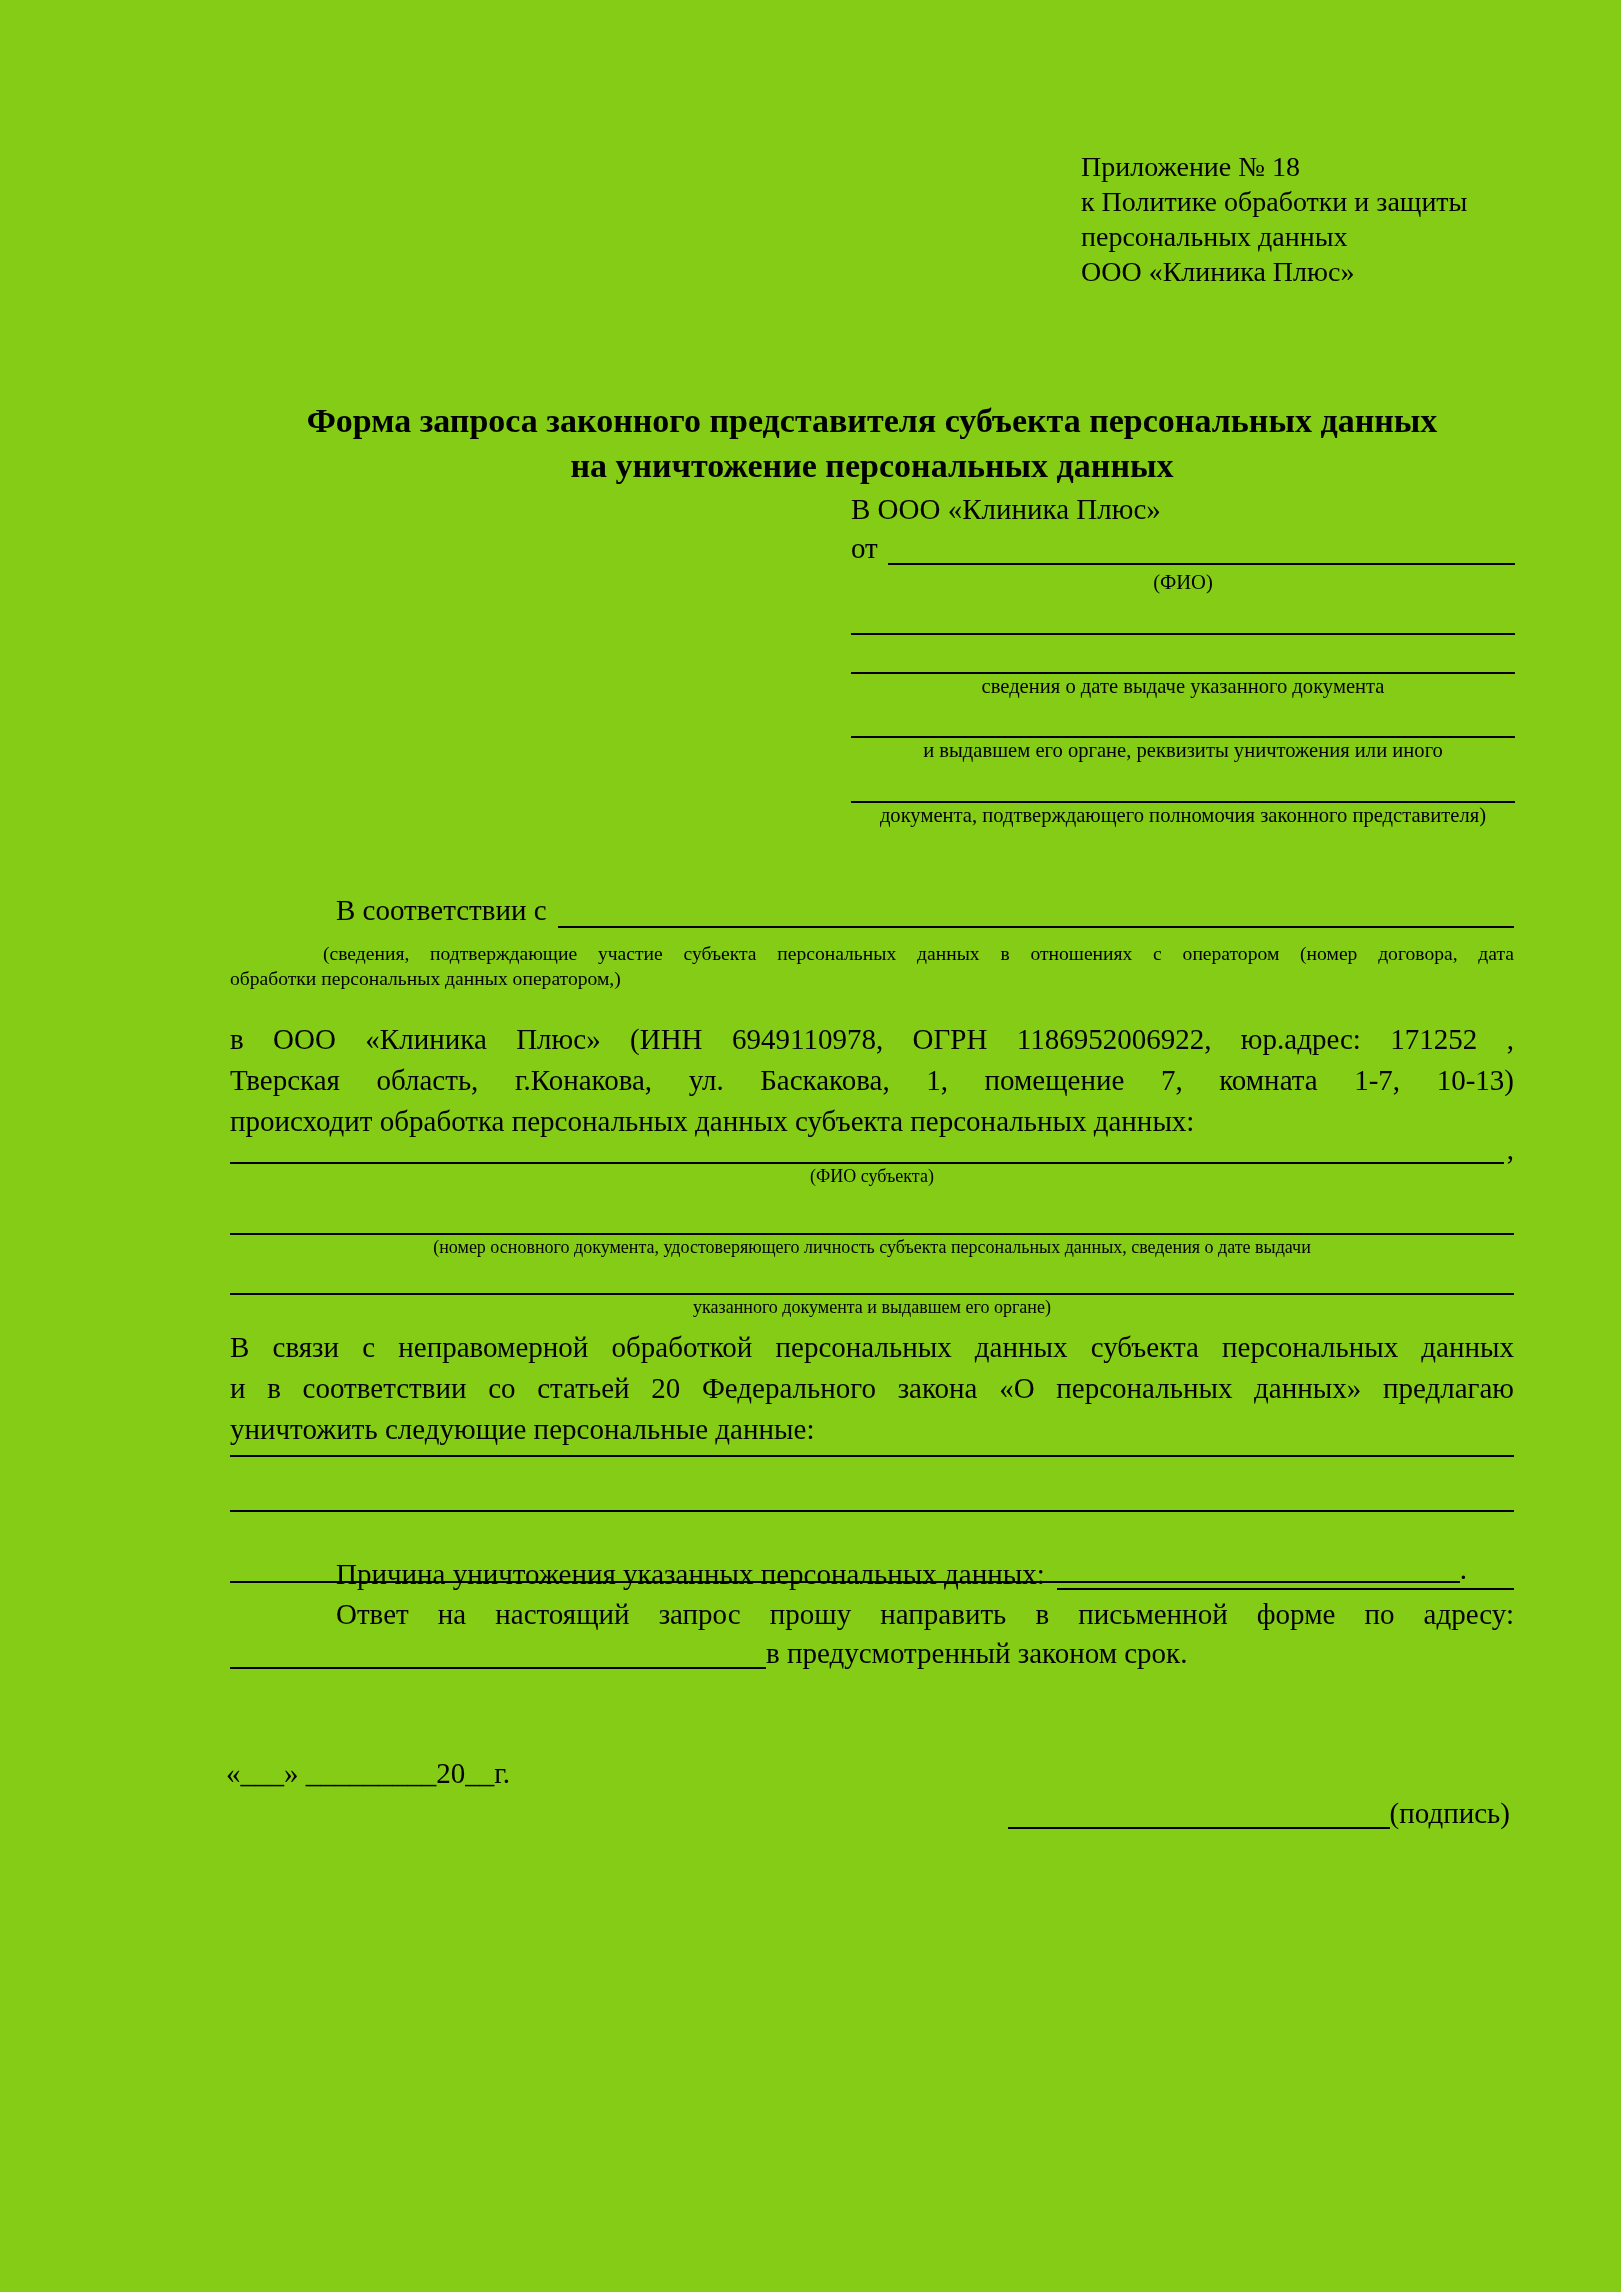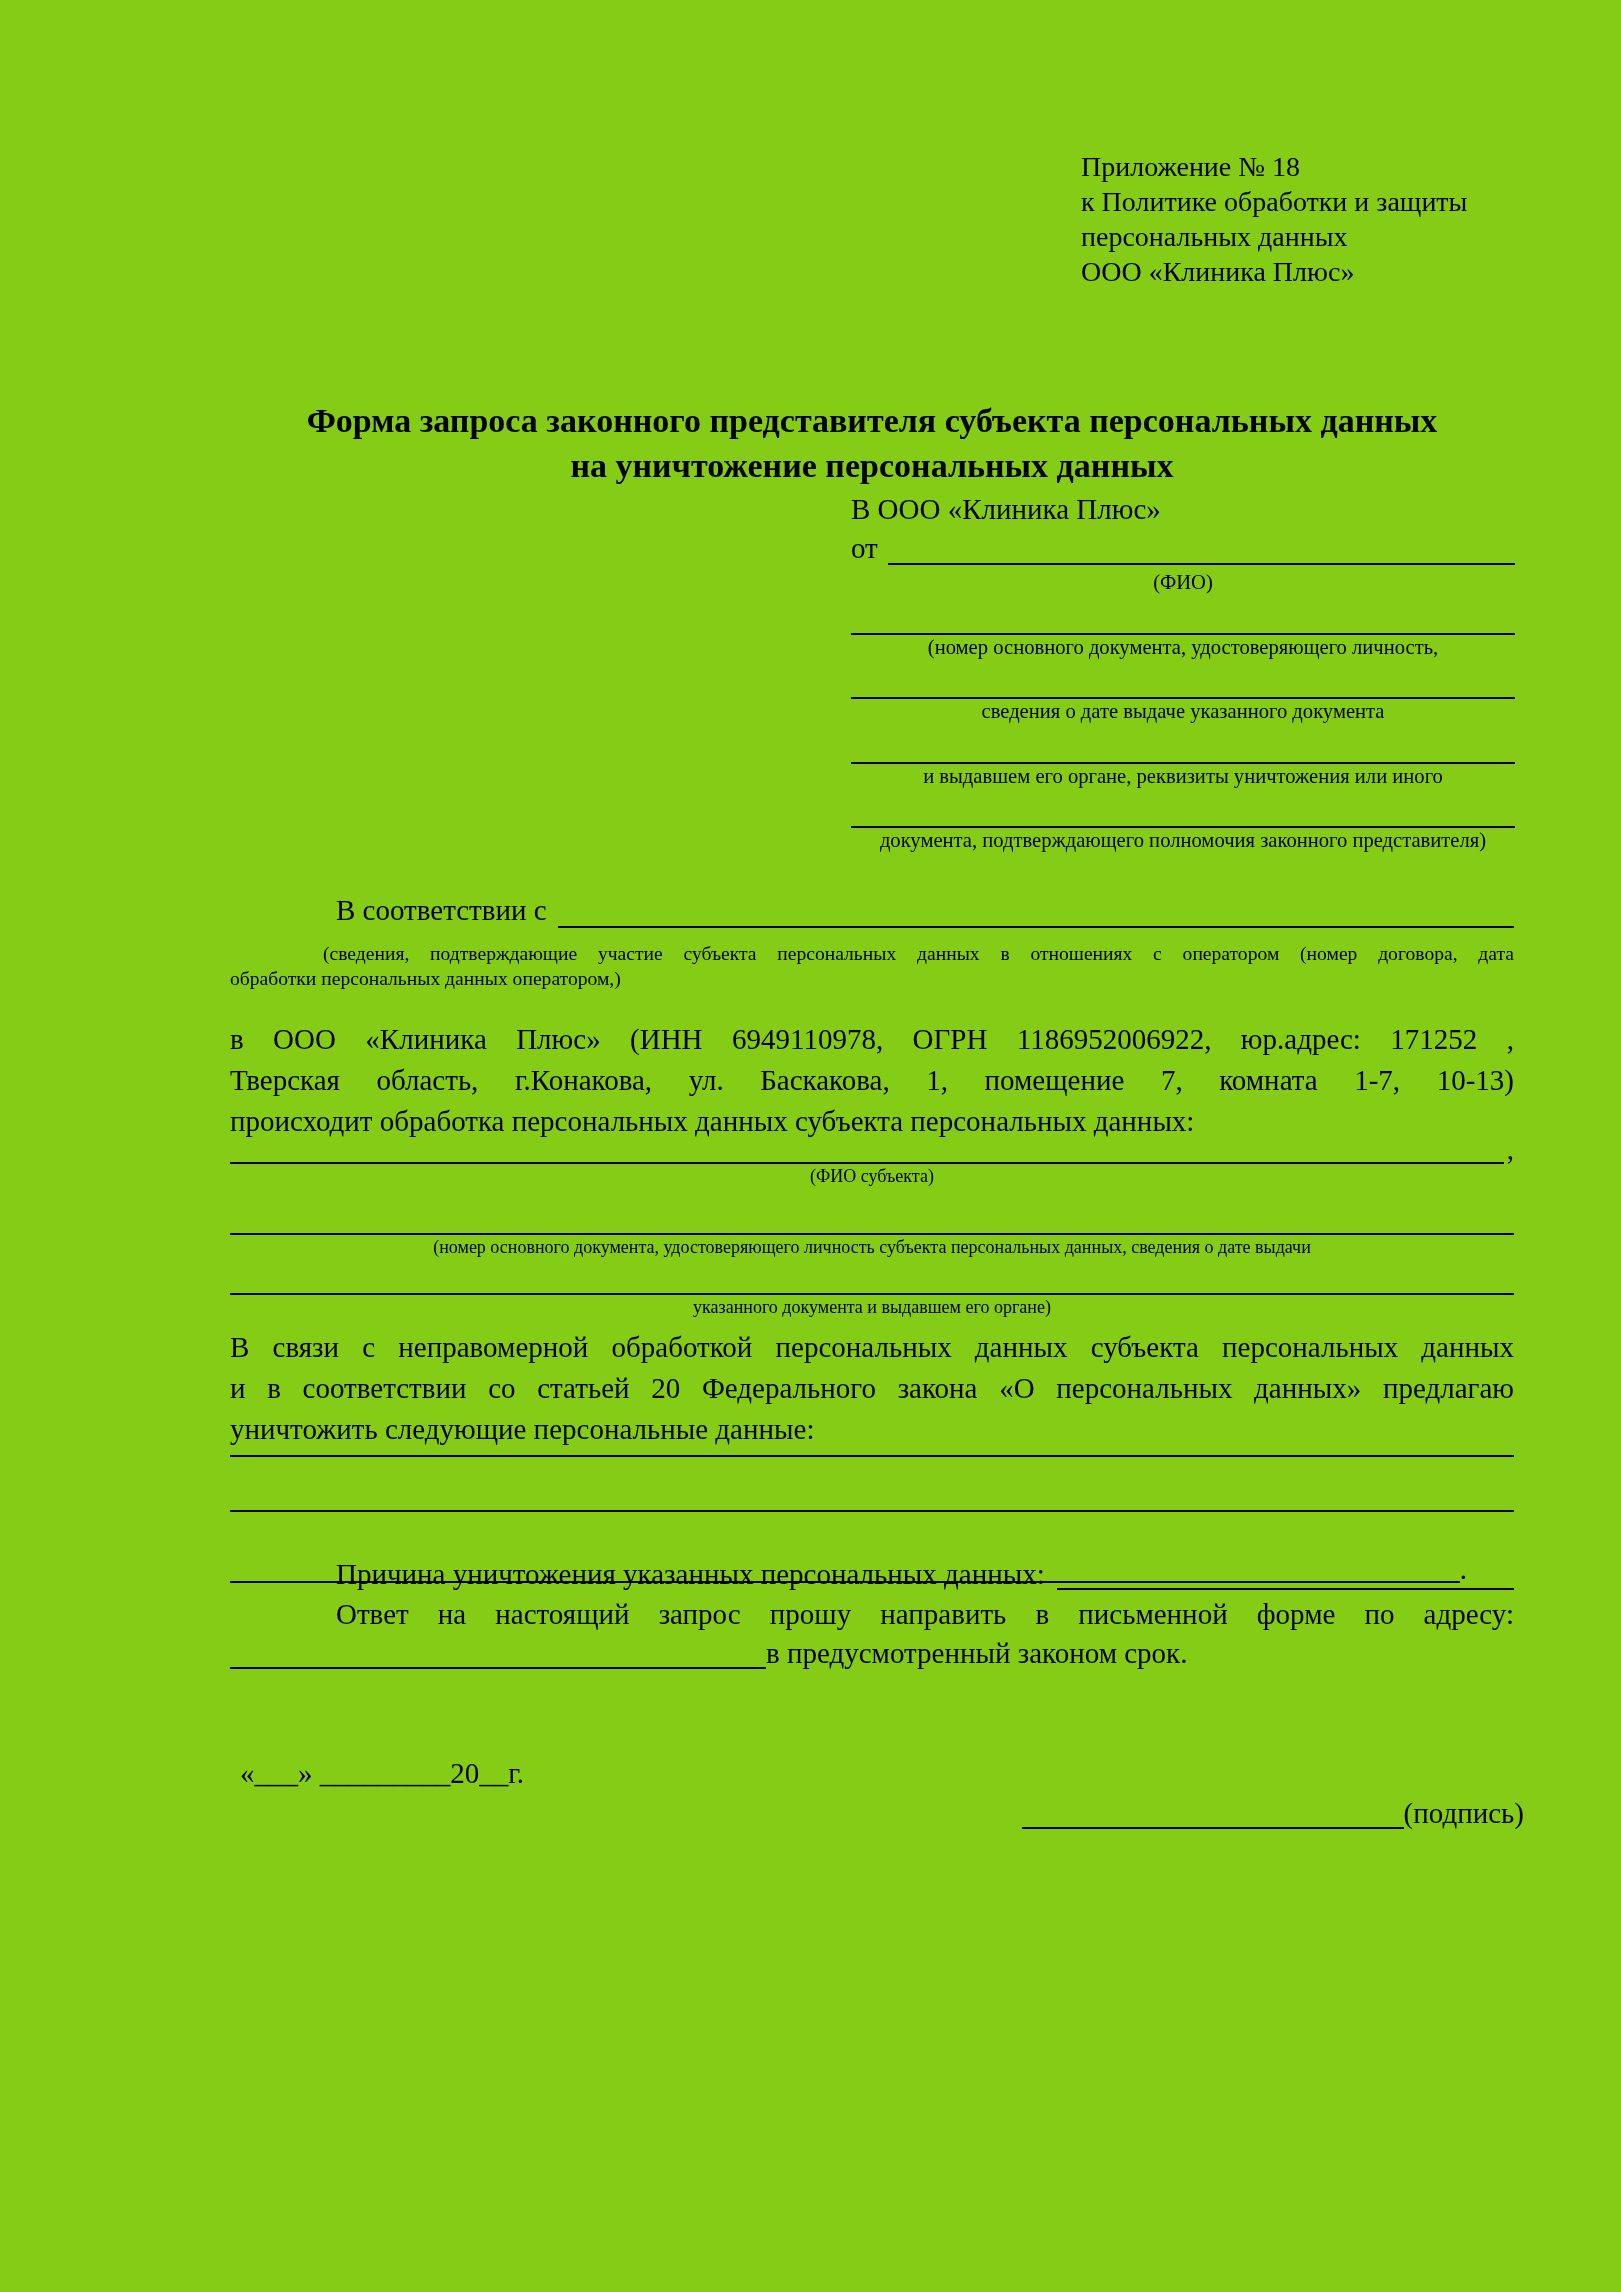--- a/index.html
+++ b/index.html
@@ -55,21 +55,21 @@
   .reason-row .lbl{white-space:nowrap;}
   .reason-row .fill{flex:1;margin-left:11.8px;margin-bottom:4.9px;}
   .period-row{position:absolute;left:230px;top:1556px;width:1284px;display:flex;align-items:flex-end;height:27.4px;padding-right:47px;box-sizing:border-box;font-size:29px;line-height:27.4px;}
   .period-row .fill{flex:1;height:100%;}
   
   .resp1{position:absolute;left:230px;top:1594px;width:1284px;font-size:29px;line-height:41px;text-align:justify;text-align-last:justify;text-indent:106px;}
   .resp2{position:absolute;left:230px;top:1633px;width:1284px;display:flex;align-items:stretch;font-size:29px;line-height:41px;}
   .resp2 .fill{width:536px;margin-bottom:4.9px;}
   .resp2 .lbl{white-space:nowrap;}
   
-  .footer-row{position:absolute;left:240px;top:1753px;width:1284px;display:flex;justify-content:space-between;align-items:stretch;font-size:29px;line-height:41px;}
+  .footer-row{position:absolute;left:226px;top:1753px;width:1284px;display:flex;justify-content:space-between;align-items:stretch;font-size:29px;line-height:41px;}
   .sig-group{display:flex;align-items:stretch;margin-top:40px;}
   .sig-group .fill{width:382px;margin-bottom:4.9px;}
   .sig-group .lbl{white-space:nowrap;}
 </style>
 </head>
 <body>
 
 <div class="page">
 
   <div class="appendix">
@@ -86,21 +86,20 @@
 
   <div class="recipient">
     <div>В ООО «Клиника Плюс»</div>
     <div class="from-row">
       <span class="lbl">от</span>
       <span class="fill"></span>
     </div>
     <div class="cap">(ФИО)</div>
 
     <div class="fill-line"></div>
-    <div class="cap">(номер основного документа, удостоверяющего личность,</div>
 
     <div class="fill-line"></div>
     <div class="cap">сведения о дате выдаче указанного документа</div>
 
     <div class="fill-line"></div>
     <div class="cap">и выдавшем его органе, реквизиты уничтожения или иного</div>
 
     <div class="fill-line"></div>
     <div class="cap">документа, подтверждающего полномочия законного представителя)</div>
   </div>

